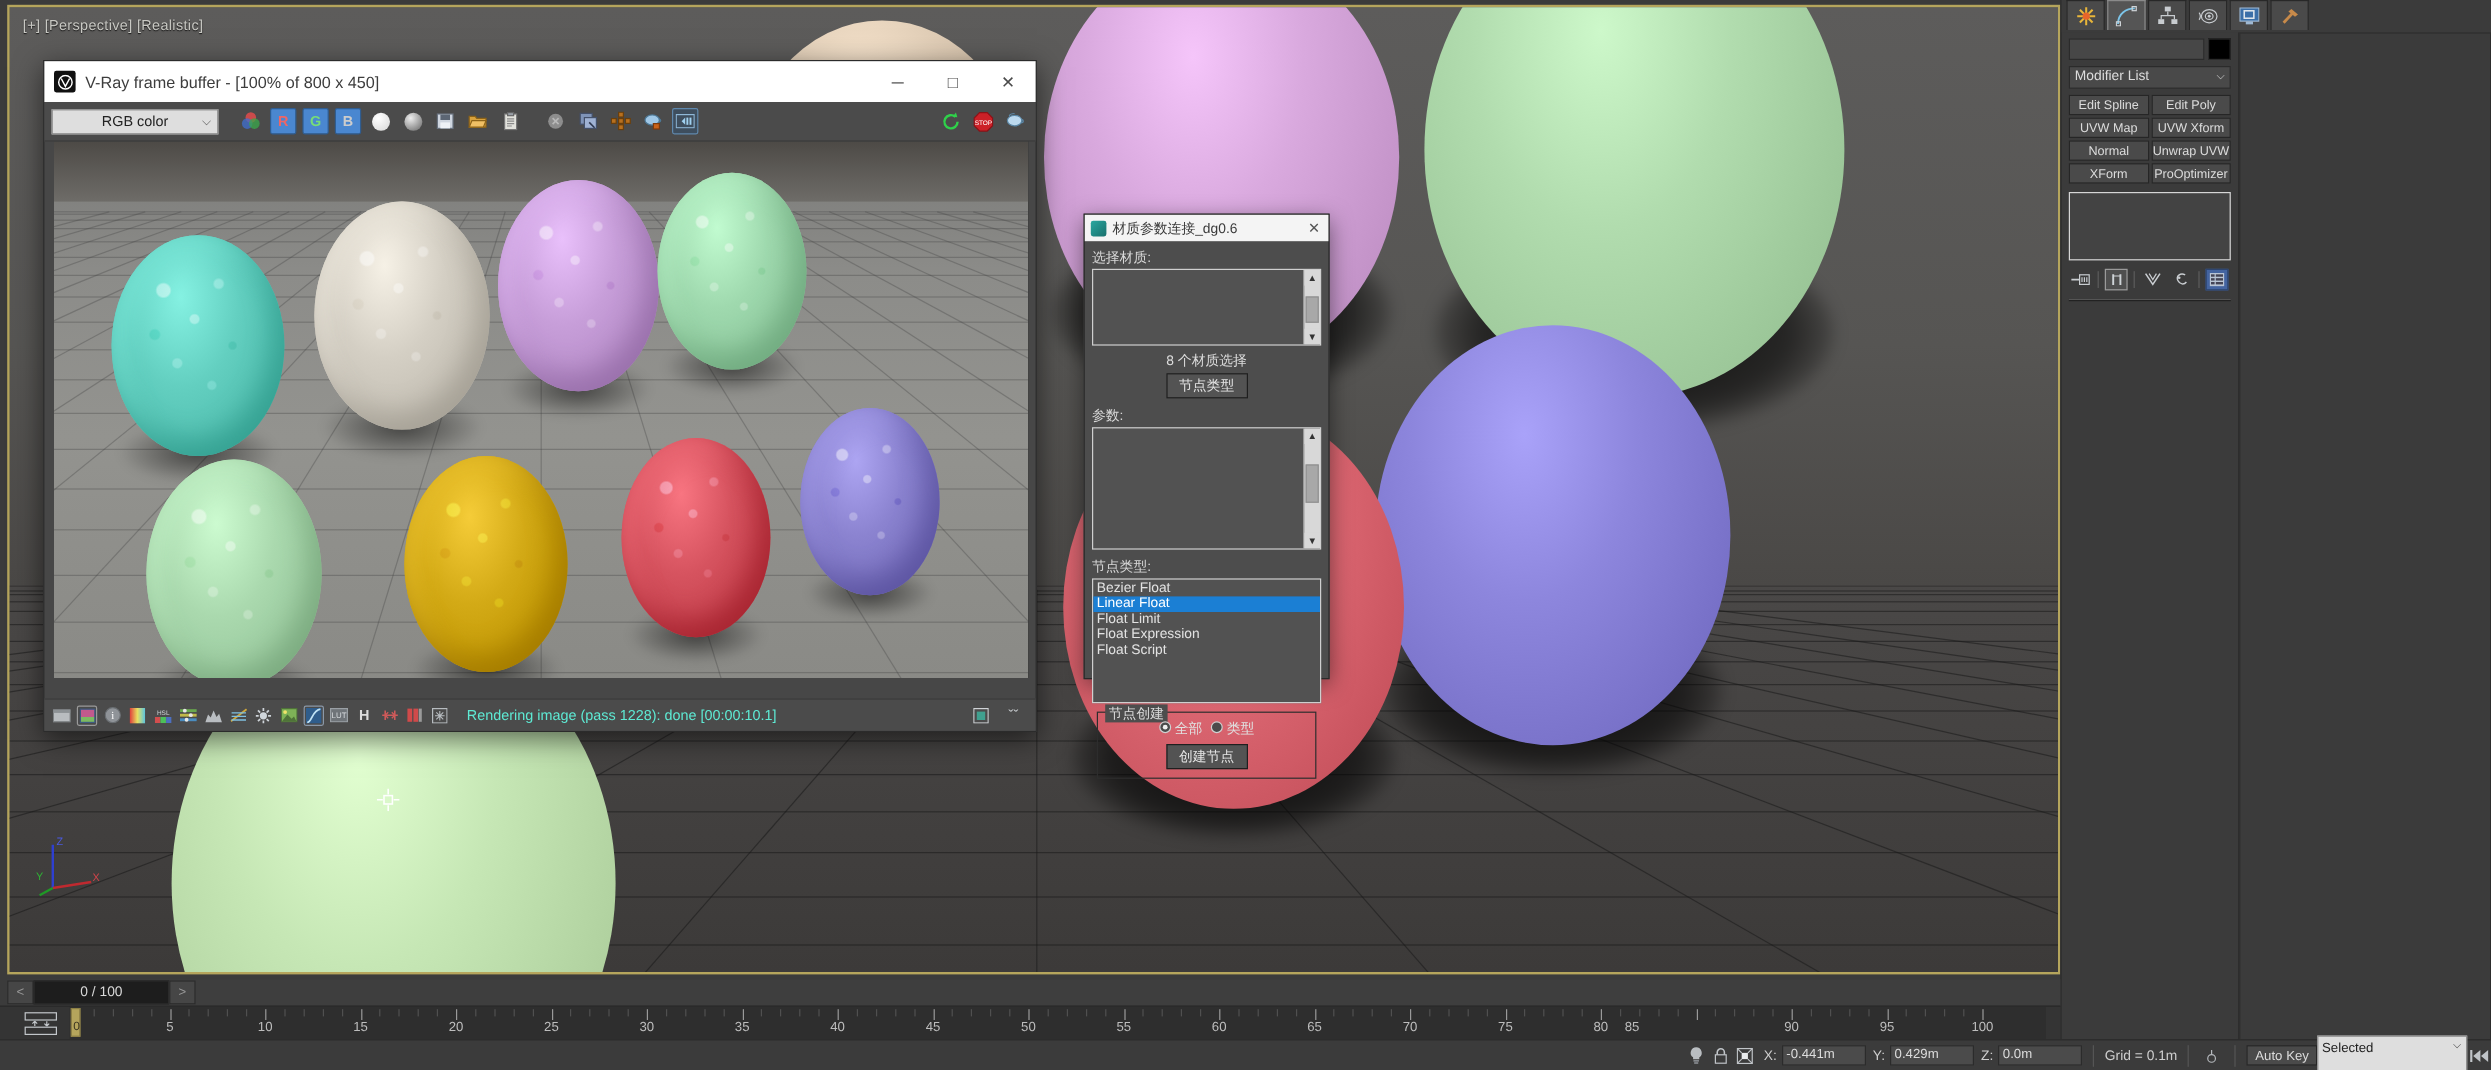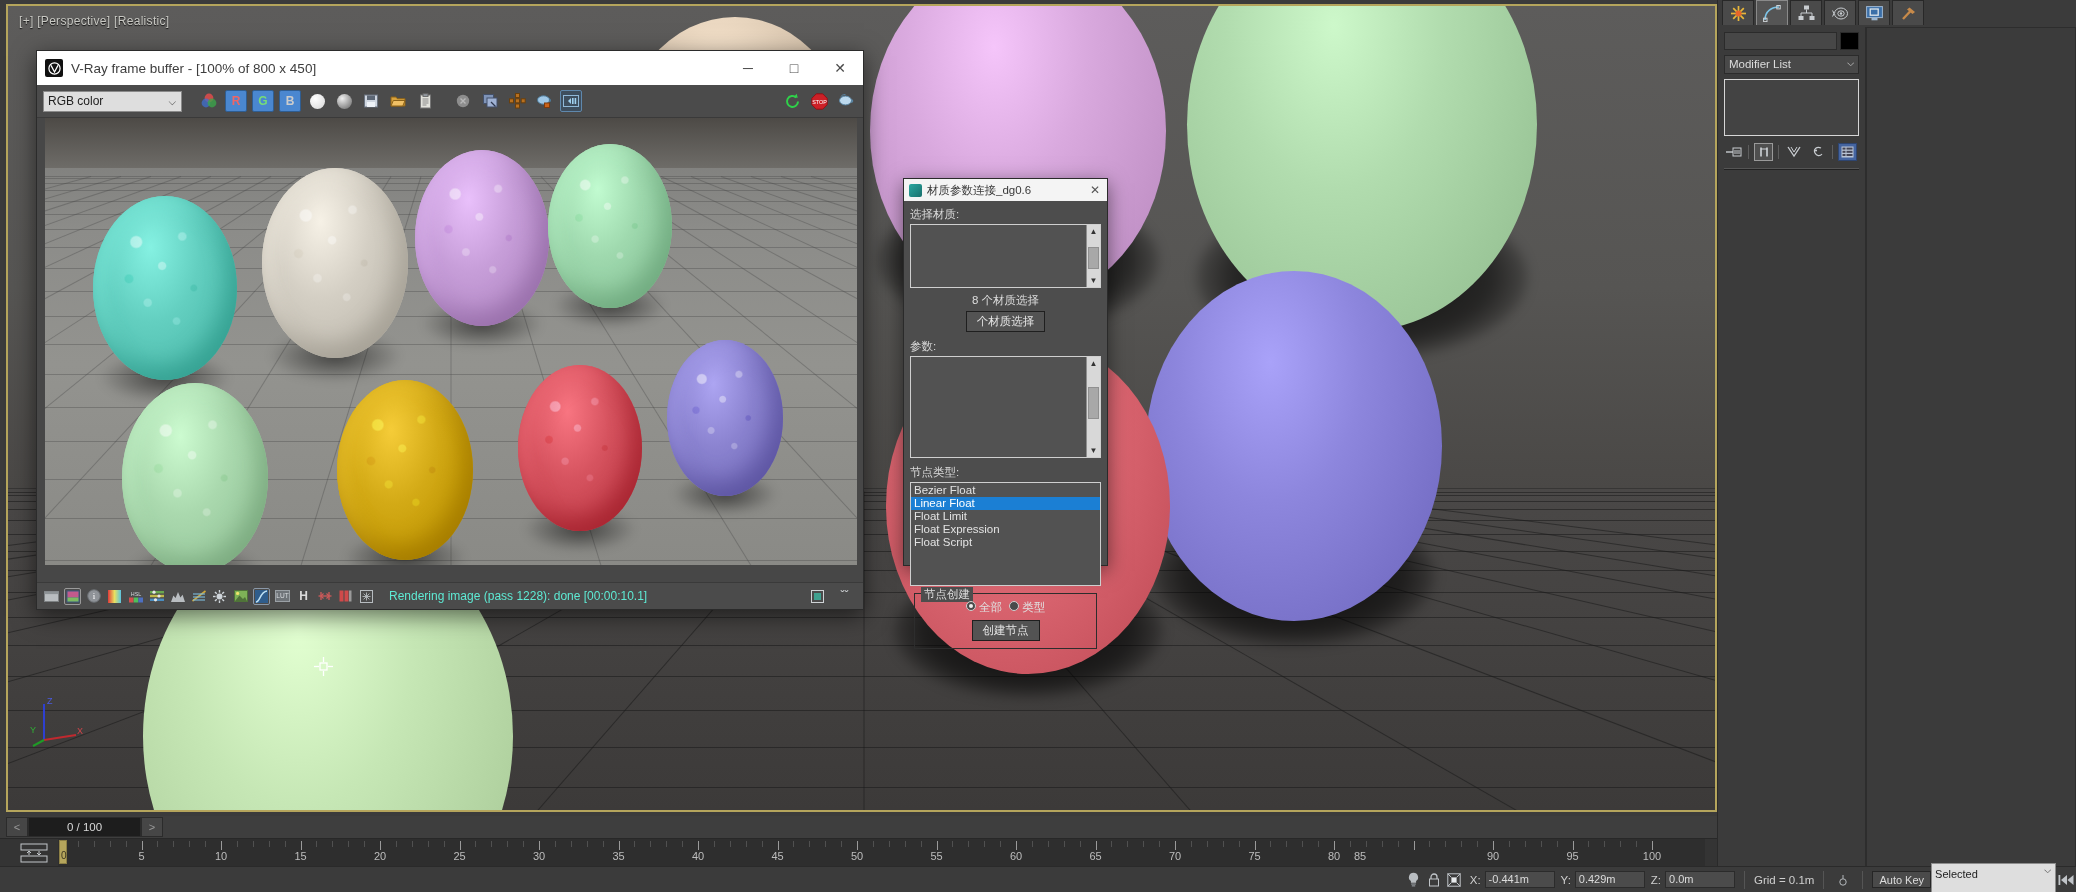--- a/index.html
+++ b/index.html
@@ -75,21 +75,21 @@
   .winbtns { position: absolute; right: 0; top: 0; height: 34px; display: flex; }
   .winbtn { width: 46px; height: 34px; display:flex; align-items:center; justify-content:center; color:#4a4a4a; font-size: 14px; }
 
   #vfb-toolbar {
     height: 33px; background: #4b4b4b; display: flex; align-items: center;
     padding: 0 6px; gap: 5px; border-bottom: 1px solid #3a3a3a;
   }
   .vfb-select {
     width: 139px; height: 21px; background: #dedede; border: 1px solid #8a8a8a;
     font-size: 12px; color: #222; display: flex; align-items: center;
-    padding: 0 4px; position: relative;
+    padding: 0 4px; position: relative; justify-content: center;
   }
   .vfb-select .caret { position: absolute; right: 5px; top: 4px; color:#555; font-size: 10px; }
   .tb-sep { width: 6px; }
   .tbtn {
     width: 22px; height: 22px; border-radius: 2px;
     display: flex; align-items: center; justify-content: center;
     font-size: 11px; color: #ddd; position: relative;
   }
   .tbtn.chan { background: #4a87d0; border: 1px solid #2f5d91; font-weight: bold; font-size: 12px; }
   .tbtn.chan.r { color: #e66; } .tbtn.chan.g { color: #7d7; } .tbtn.chan.b { color: #ccc; }
@@ -658,21 +658,21 @@
       <div class="dlg-lbl">选择材质:</div>
       <div class="listbox" style="height:64px">
         <div class="scroll">
           <div class="arr">▲</div>
           <div class="thumb" style="top:22px;height:22px"></div>
           <div class="arr" style="position:absolute;bottom:0;left:0;right:0">▼</div>
         </div>
       </div>
 
       <div class="centered">8 个材质选择</div>
-      <button class="dlgbtn">个材质选择</button>
+      <button class="dlgbtn">节点类型</button>
 
       <div class="dlg-lbl" style="margin-top:7px">参数:</div>
       <div class="listbox" style="height:102px">
         <div class="scroll">
           <div class="arr">▲</div>
           <div class="thumb" style="top:30px;height:32px"></div>
           <div class="arr" style="position:absolute;bottom:0;left:0;right:0">▼</div>
         </div>
       </div>
 
@@ -753,20 +753,30 @@
 
     <div id="cp-left">
       <div class="cp-namerow">
         <div class="cp-name"></div>
         <div class="cp-color"></div>
       </div>
       <div class="cp-modlist">
         <span>Modifier List</span>
         <span class="cv">⌵</span>
       </div>
+      <div class="cp-btngrid" id="mod-btns">
+          <div class="cp-btn">Edit Spline</div>
+          <div class="cp-btn">Edit Poly</div>
+          <div class="cp-btn">UVW Map</div>
+          <div class="cp-btn">UVW Xform</div>
+          <div class="cp-btn">Normal</div>
+          <div class="cp-btn">Unwrap UVW</div>
+          <div class="cp-btn">XForm</div>
+          <div class="cp-btn">ProOptimizer</div>
+        </div>
       <div class="cp-stack"></div>
       <div class="cp-iconrow">
         <span class="cp-ibtn">
           <svg width="16" height="12" viewBox="0 0 16 12">
               <path d="M0 6h7" stroke="#c9cdd1" stroke-width="1.4"></path>
               <rect x="7" y="2" width="8" height="8" fill="none" stroke="#c9cdd1"></rect>
               <path d="M9 4v4M11 4v4M13 4v4" stroke="#c9cdd1"></path>
             </svg>
         </span>
         <span class="cp-div"></span>

